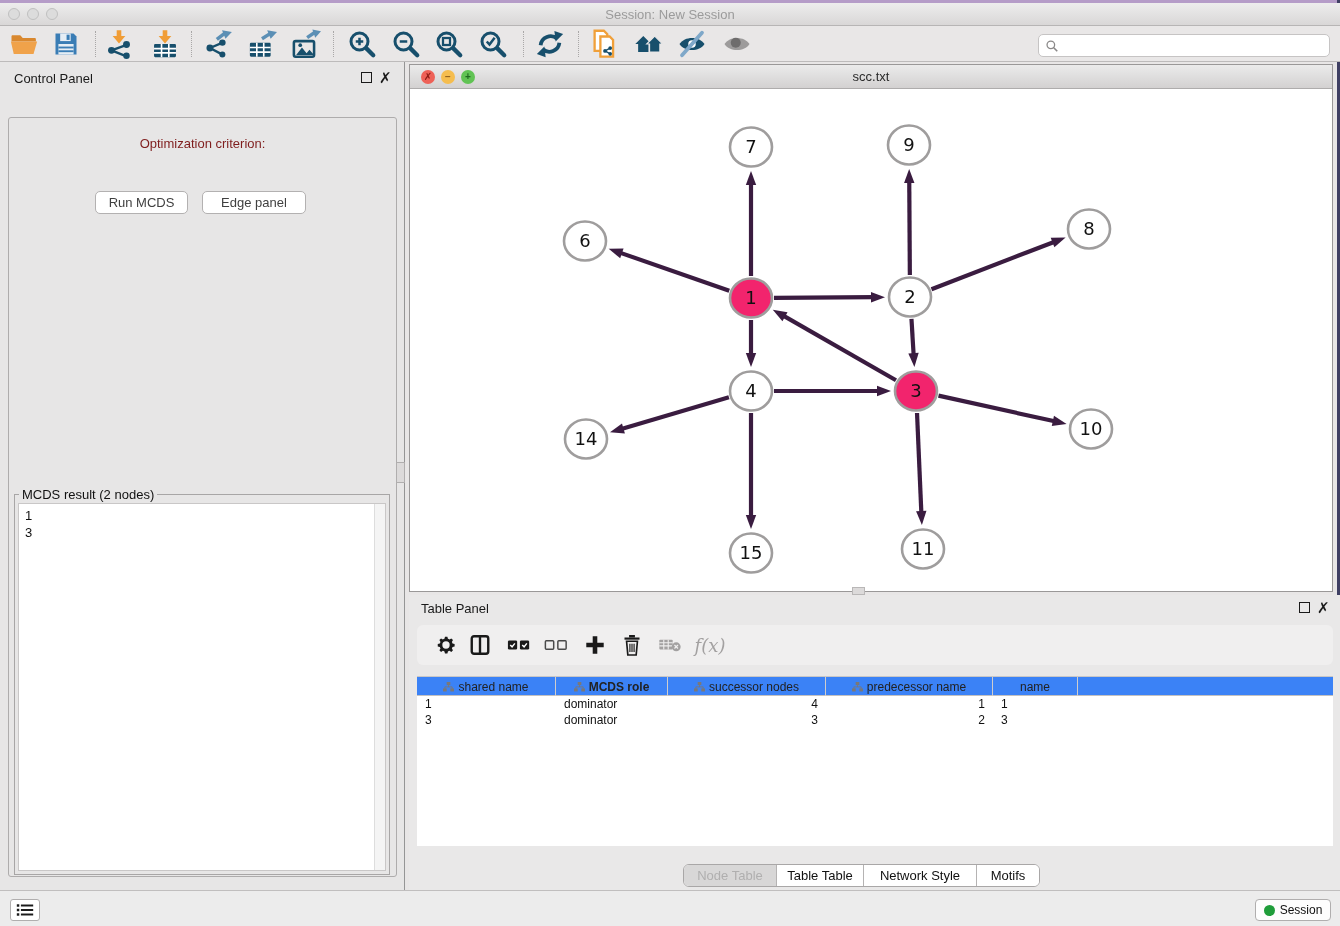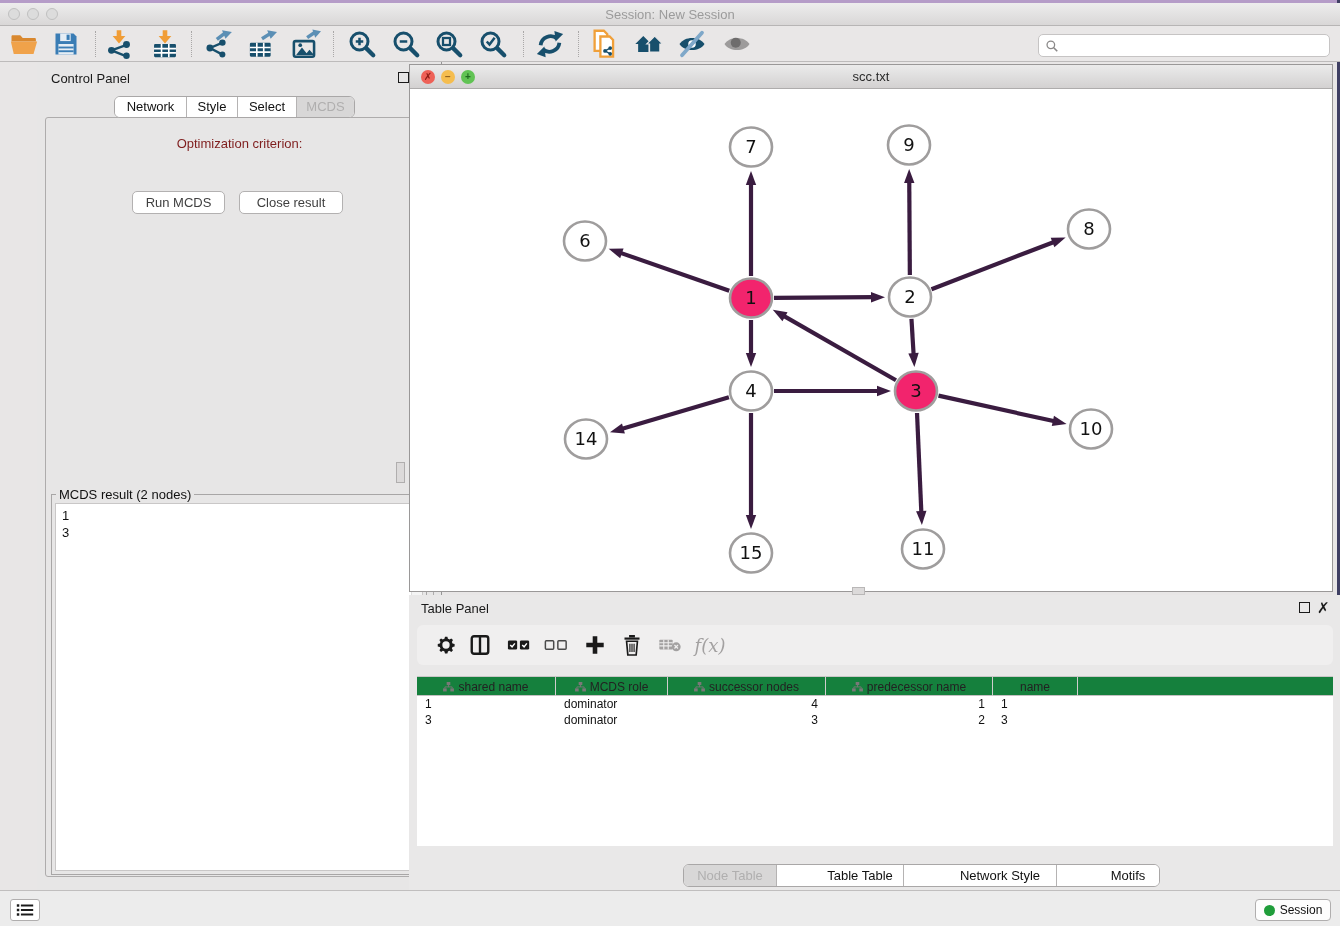--- a/index.html
+++ b/index.html
@@ -17,21 +17,21 @@
 
   
   #toolbar { left:0; top:26px; width:1340px; height:36px; background:#e9e7e7; border-bottom:1px solid #bdbbbb; }
   .tbico { position:absolute; top:3px; width:34px; height:30px; display:flex; align-items:center; justify-content:center; }
   .tbsep { position:absolute; top:5px; width:0; height:26px; border-left:1px dotted #a9a7a7; }
   #search-wrap { position:absolute; left:1038px; top:8px; width:292px; height:23px; background:#fff;
     border:1px solid #c6c4c4; border-radius:5px; display:flex; align-items:center; padding-left:6px; }
   #search-wrap input { border:none; outline:none; flex:1; font-size:12px; height:18px; background:transparent; }
 
   
-  #control-panel { left:0; top:62px; width:405px; height:828px; background:#e7e6e6; border-right:1px solid #959595;margin-left:37px; }
+  #control-panel { left:0; top:62px; width:405px; height:828px; background:#e7e6e6; border-right:1px solid #959595; }
   #cp-header { position:absolute; left:0; top:0; width:100%; height:32px; }
   #cp-header .t { position:absolute; left:14px; top:9px; font-size:13px; color:#1a1a1a; }
   .float-box { width:11px; height:11px; border:1.5px solid #1a1a1a; }
   .close-x { font-size:15px; font-weight:bold; color:#1a1a1a; line-height:11px; }
   .tabgroup { display:flex; border:1px solid #a9a7a7; border-radius:6px; overflow:hidden; background:#fff; }
   .tabgroup .tab { font-size:13px; color:#111; background:#fff; text-align:center; line-height:20px; border-right:1px solid #b5b3b3; padding:0 2px; }
   .tabgroup .tab:last-child { border-right:none; }
   .tabgroup .tab.active { background:#d8d7d7; color:#b0afaf; }
   #cp-tabs { position:absolute; left:77px; top:34px; height:22px; z-index:2; }
   #cp-box { position:absolute; left:8px; top:55px; width:389px; height:760px; border:1px solid #aeacac; border-radius:3px; }
@@ -62,26 +62,26 @@
   #v-handle { left:396px; top:462px; width:9px; height:21px; background:#dcdada; border:1px solid #b0aeae; }
   #h-handle { left:852px; top:587px; width:13px; height:8px; background:#dcdada; border:1px solid #b9b7b7; }
 
   
   #table-panel { left:409px; top:595px; width:931px; height:295px; background:#e9e8e8; }
   #tp-header .t { position:absolute; left:12px; top:6px; font-size:13px; color:#1a1a1a; }
   #tp-toolbar { position:absolute; left:8px; top:30px; width:916px; height:40px; background:#f0efef; border-radius:6px; }
   .tpico { position:absolute; top:5px; width:30px; height:30px; display:flex; align-items:center; justify-content:center; }
   #fx-label { font-family:"DejaVu Serif","Liberation Serif",serif; font-style:italic; font-size:18px; color:#a3a1a1;text-align:right; }
   #tp-table { position:absolute; left:8px; top:81px; width:916px; height:170px; background:#fff; border-top:1px solid #c9c7c7; }
-  #tp-head { position:absolute; left:0; top:0; height:19px; width:100%; background:#15803d; border-bottom:1px solid #c3c1c1; display:flex; }
+  #tp-head { position:absolute; left:0; top:0; height:19px; width:100%; background:#3b82f6; border-bottom:1px solid #c3c1c1; display:flex; }
   .th { position:relative; height:19px; border-right:1px solid #cfcdcd; display:flex; align-items:center; justify-content:center; gap:4px;
     font-size:12px; color:#222; }
   .tr { position:absolute; left:0; width:100%; height:16px; display:flex; }
   .td { height:16px; font-size:12px; color:#111; line-height:16px; padding:0 8px; overflow:hidden; }
-  #tp-tabs { position:absolute; left:274px; top:269px; height:23px;gap:40px; }
+  #tp-tabs { position:absolute; left:274px; top:269px; height:23px; }
   #tp-tabs .tab { line-height:21px; }
 
   
   #statusbar { left:0; top:890px; width:1340px; height:36px; background:#ececec; border-top:1px solid #c0bebe; }
   #list-btn { position:absolute; left:10px; top:8px; width:30px; height:22px; background:#fff; border:1px solid #b0aeae; border-radius:3px;
     display:flex; align-items:center; justify-content:center; }
   #memory-btn { position:absolute; left:1255px; top:8px; width:76px; height:22px; background:#fdfdfd; border:1px solid #b0aeae; border-radius:4px;
     display:flex; align-items:center; justify-content:center; gap:5px; font-size:12px; color:#111; }
   #memory-dot { width:11px; height:11px; border-radius:50%; background:#1f9d3a; }
   svg { display:block; }
@@ -245,30 +245,24 @@
     <input type="text" value="" style="">
   </div>
 </div>
 
 <div class="abs" id="control-panel">
   <div id="cp-header">
     <span class="t">Control Panel</span>
     <span class="abs float-box" style="left:361px; top:10px"></span>
     <span class="abs close-x" style="left:379px; top:10px">✗</span>
   </div>
-  <div id="cp-tabs" class="tabgroup">
-      <div class="tab" style="width: 72px;">Network</div>
-      <div class="tab" style="width: 51px;">Style</div>
-      <div class="tab" style="width: 59px;">Select</div>
-      <div class="tab active" style="width: 57px;">MCDS</div>
-    </div>
   <div id="cp-box"></div>
   <div id="opt-label">Optimization criterion:</div>
   <div class="pushbtn" style="left:95px; width:93px">Run MCDS</div>
-  <div class="pushbtn" style="left:202px; width:104px">Close result</div>
+  <div class="pushbtn" style="left:202px; width:104px">Edge panel</div>
   <div id="fieldset">
     <legend>MCDS result (2 nodes)</legend>
     <div id="result-area">
       <div id="result-text">1
 3</div>
       <div id="result-scroll"></div>
     </div>
   </div>
 </div>
 
@@ -406,21 +400,21 @@
               <g fill="#7a7878">
                 <rect x="4" y="0" width="4" height="3.4"></rect>
                 <rect x="0" y="7" width="4" height="3.4"></rect>
                 <rect x="8" y="7" width="4" height="3.4"></rect>
               </g>
               <path d="M6 3.4v2M2 7V5.4h8V7" stroke="#7a7878" fill="none" stroke-width="1"></path>
             </svg>
           </span>
           <span>shared name</span>
         </div>
-        <div class="th" style="width: 112px;">
+        <div class="th" style="width: 112px; font-weight: bold;">
           <span>
             <svg width="11" height="10" viewBox="0 0 12 11">
               <g fill="#7a7878">
                 <rect x="4" y="0" width="4" height="3.4"></rect>
                 <rect x="0" y="7" width="4" height="3.4"></rect>
                 <rect x="8" y="7" width="4" height="3.4"></rect>
               </g>
               <path d="M6 3.4v2M2 7V5.4h8V7" stroke="#7a7878" fill="none" stroke-width="1"></path>
             </svg>
           </span>

